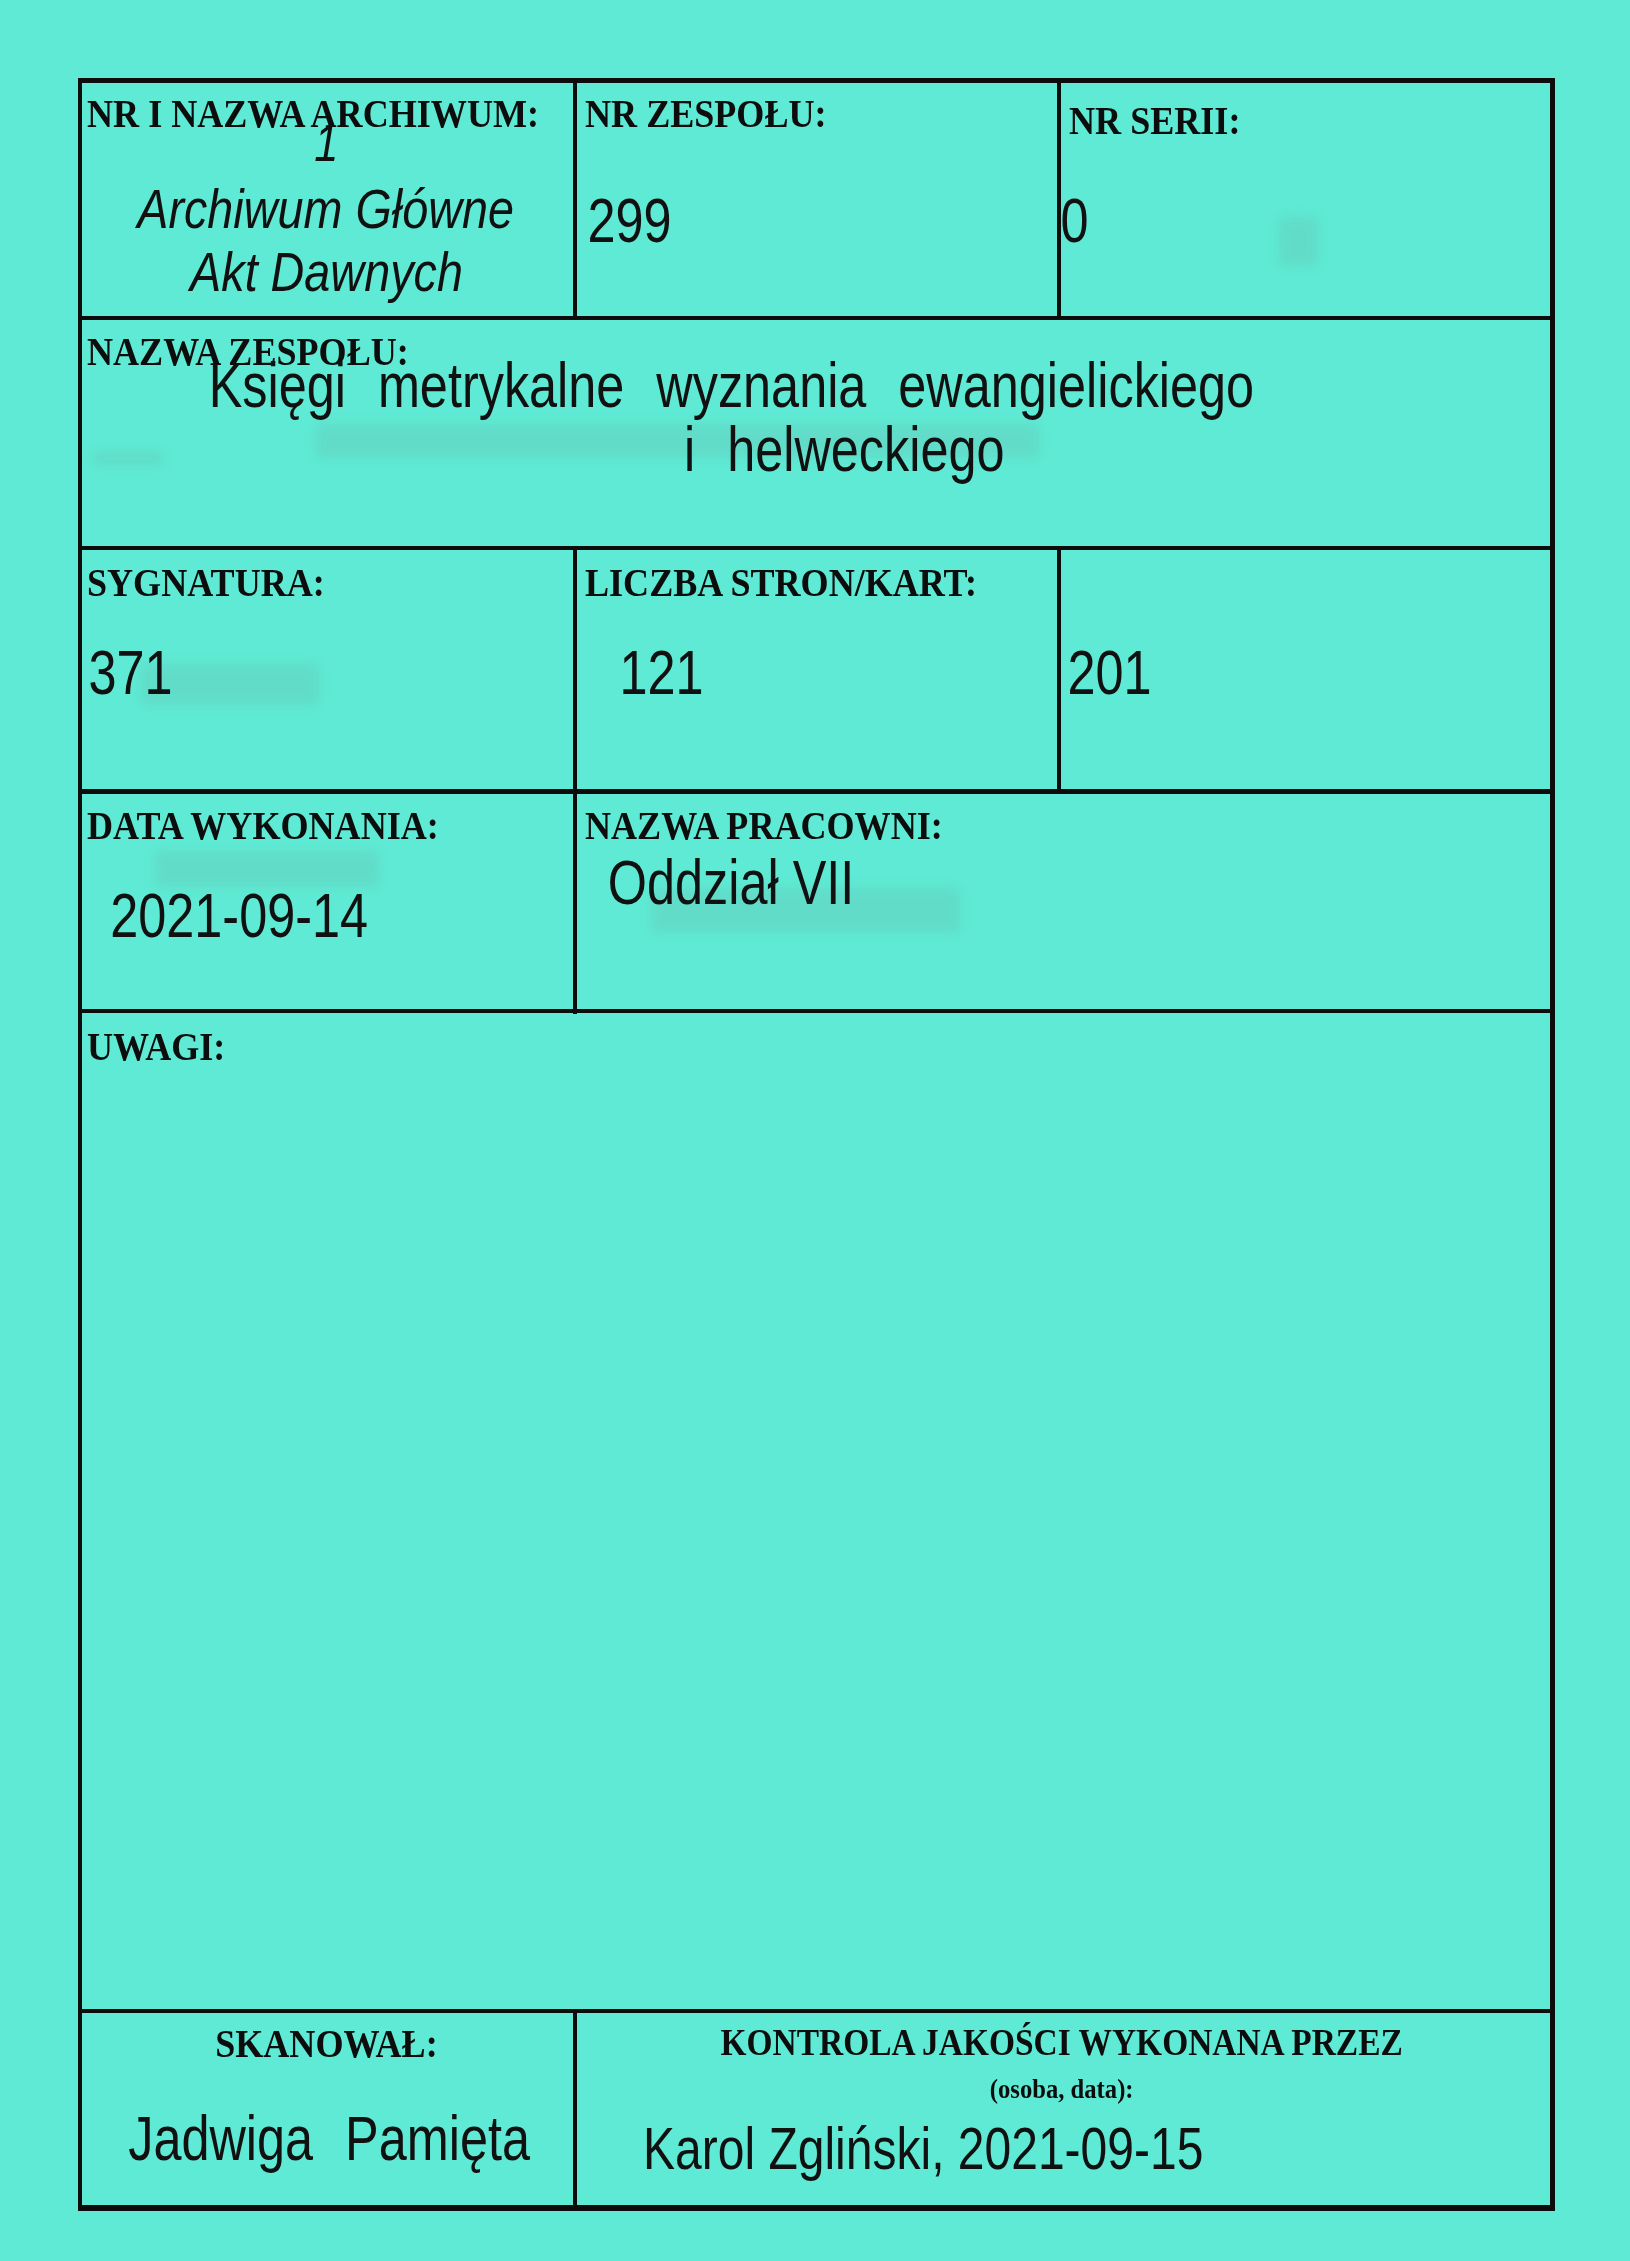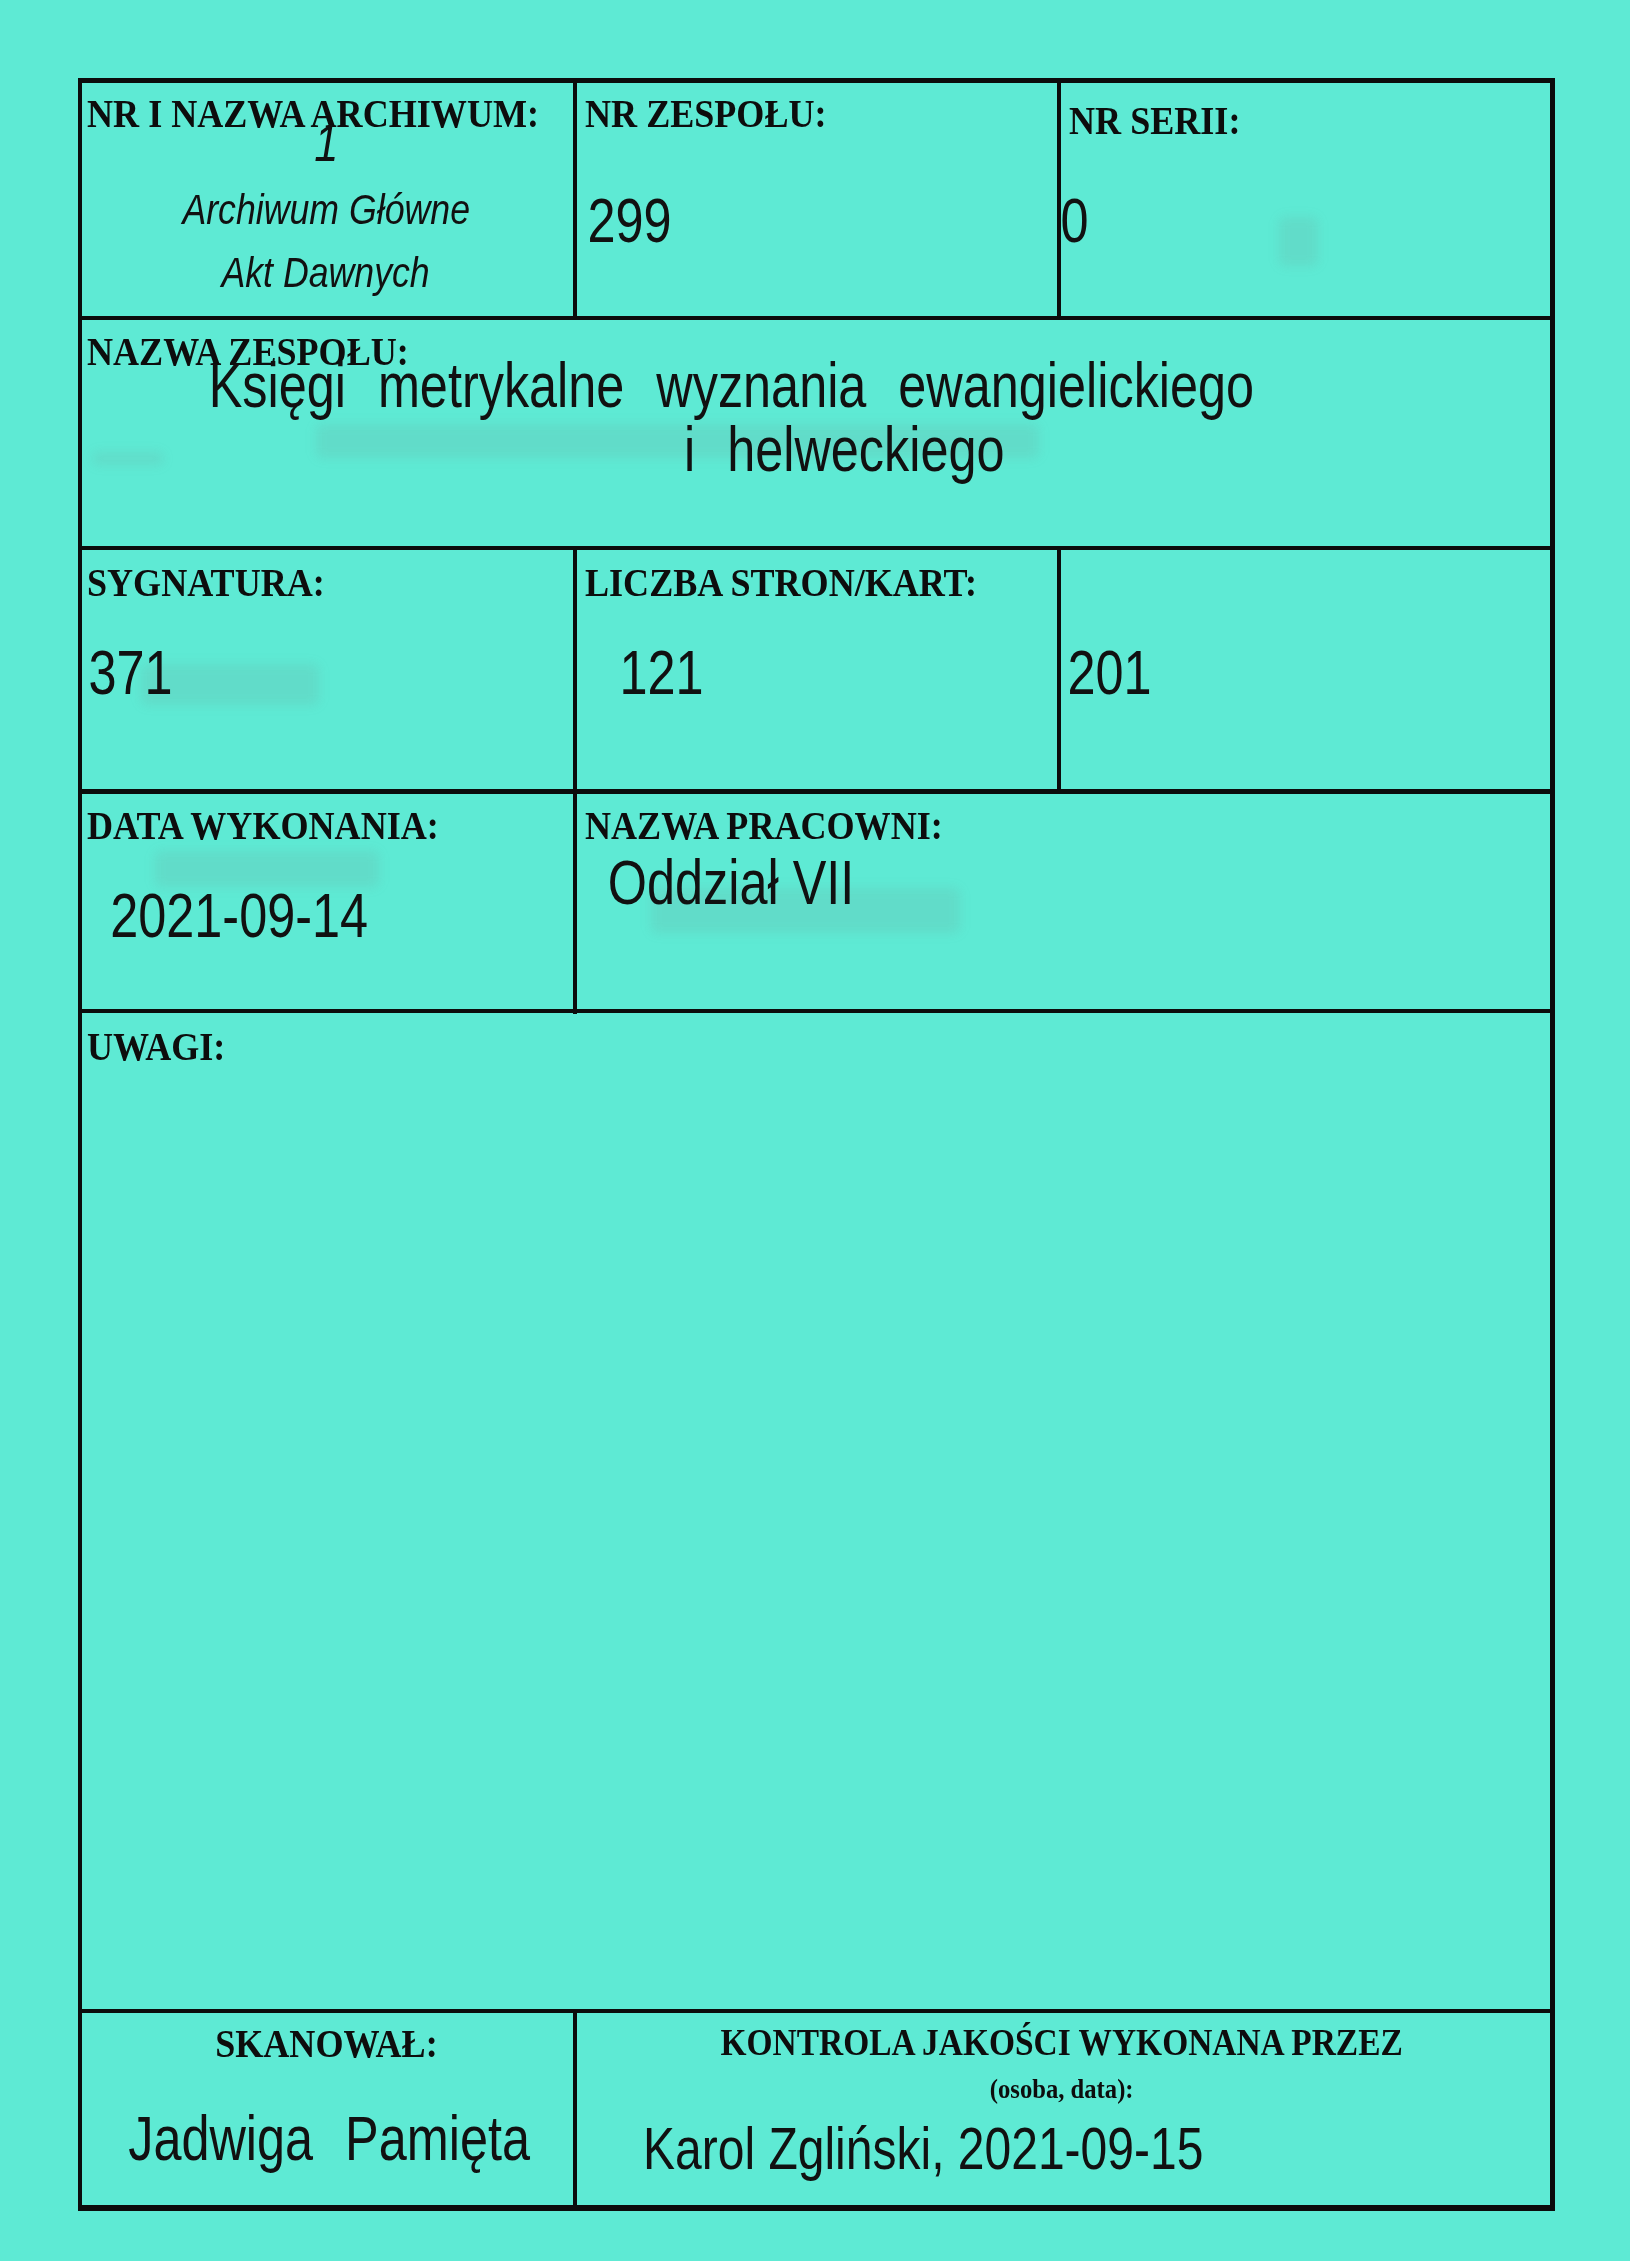--- a/index.html
+++ b/index.html
@@ -26,21 +26,21 @@
     text-align:left; white-space:nowrap;
   }
   .val > span { display:inline-block; transform:scaleX(0.8); transform-origin:50% 50%; }
   .wide > span { word-spacing:22.4px; }
   .italicblock {
     position:absolute; text-align:center;
     font-family:"Liberation Sans", sans-serif; font-style:italic; color:#111;
     white-space:nowrap;
   }
   .italicblock .num { font-size:51px; line-height:68px; display:block; }
-  .italicblock .nameline { font-size:42px; line-height:63px; display:block; }
+  .italicblock .nameline { font-size:55px; line-height:63px; display:block; }
   .italicblock .nameline > span, .italicblock .num > span {
     display:inline-block; transform:scaleX(0.85); transform-origin:50% 50%;
   }
   .ghost {
     position:absolute; background:rgba(125,125,125,0.12);
     filter:blur(5.3px); border-radius:6.6px; pointer-events:none;
   }
 </style>
 </head>
 <body>

